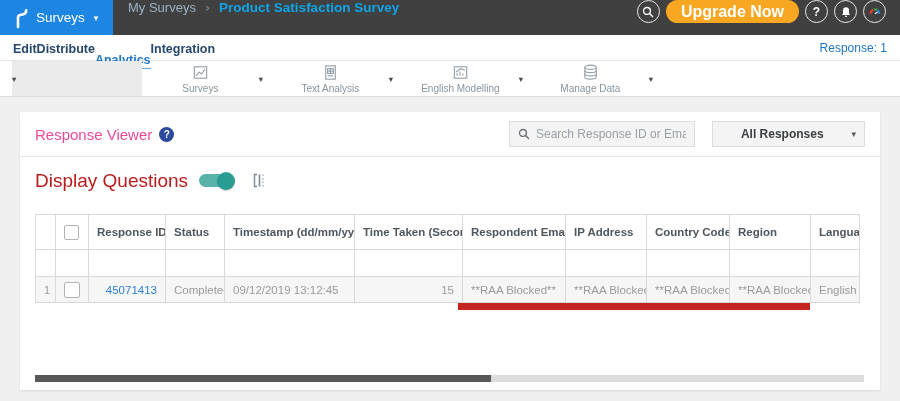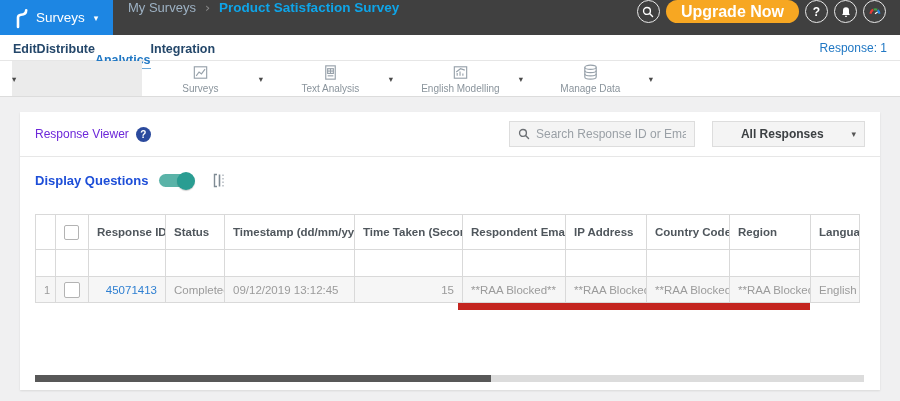--- a/index.html
+++ b/index.html
@@ -33,31 +33,31 @@
   .ribbon-item { width:130px; display:flex; align-items:center; cursor:pointer; }
   .ribbon-item.active { background:#ebebeb; }
   .ribbon-main { flex:1; height:100%; display:flex; flex-direction:column; align-items:center; justify-content:center; gap:1px; }
   .ribbon-label { font-size:10px; color:#8a949c; }
   .ribbon-caret { font-size:8.5px; color:#4a4a4a; padding-right:9px; cursor:pointer; }
   .ricon { stroke:#97a1aa; fill:none; stroke-width:1.2; }
 
   
   .card { margin:15px 20px 0 20px; height:278px; background:#fff; position:relative; box-shadow:0 1px 2px rgba(0,0,0,0.10); }
   .viewer-head { height:45px; display:flex; align-items:center; padding:0 15px; border-bottom:1px solid #e7e7e7; }
-  .viewer-title { font-size:12px; color:#6d28d9; }
+  .viewer-title { font-size:15px; color:#ec4899; }
   .title-help { width:15px; height:15px; border-radius:50%; background:#2b4a9d; color:#fff; font-size:10px; font-weight:700; display:flex; align-items:center; justify-content:center; margin-left:7px; cursor:pointer; }
   .search-box { margin-left:auto; width:186px; height:26px; background:#f4f4f4; border:1px solid #ddd; display:flex; align-items:center; gap:6px; padding:0 8px; }
   .search-box input { flex:1; min-width:0; border:none; outline:none; background:transparent; font-size:12px; color:#444; font-family:"Liberation Sans", sans-serif; }
   .search-box input::placeholder { color:#9aa0a6; }
   .responses-filter { width:153px; height:26px; background:#f4f4f4; border:1px solid #ddd; margin-left:17px; display:flex; align-items:center; cursor:pointer; }
   .responses-filter .val { flex:1; text-align:center; font-size:12px; font-weight:600; color:#3c4043; }
   .responses-filter .caret { font-size:9px; color:#555; padding-right:8px; }
 
   .controls { height:47px; display:flex; align-items:center; padding:0 15px; }
-  .dq-label { font-size:13px; font-weight:700; color:#1d4ed8; }
+  .dq-label { font-size:19px; font-weight:400; color:#b91c1c; }
   .toggle { width:35px; height:13px; border-radius:7px; background:#5ab3a8; margin-left:11px; position:relative; cursor:pointer; }
   .toggle .knob { width:18px; height:18px; border-radius:50%; background:#2a9d92; position:absolute; right:-1px; top:-2.5px; box-shadow:0 1px 1px rgba(0,0,0,.2); }
   .freeze-icon { margin-left:17px; cursor:pointer; display:flex; }
 
   
   .table-wrap { margin:10px 15px; position:relative; width:824px; }
   table { border-collapse:collapse; table-layout:fixed; width:824px; }
   th,td { border:1px solid #d9d9d9; padding:0 8px; overflow:hidden; white-space:nowrap; }
   thead th { height:35px; font-size:11.5px; font-weight:700; color:#4f565c; text-align:left; background:#fff; }
   .filter-row td { height:27px; background:#fff; }

